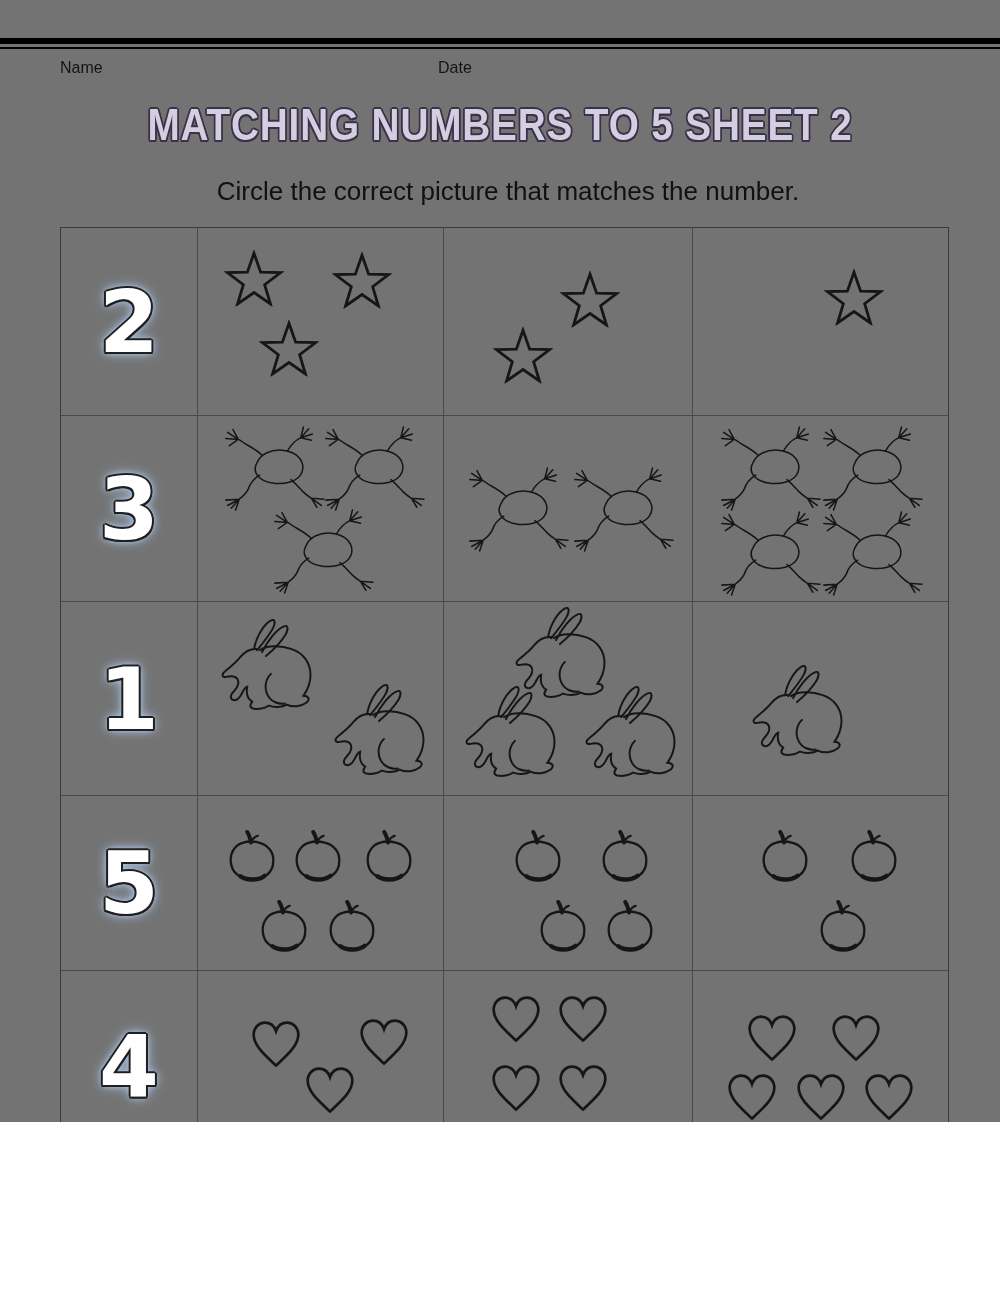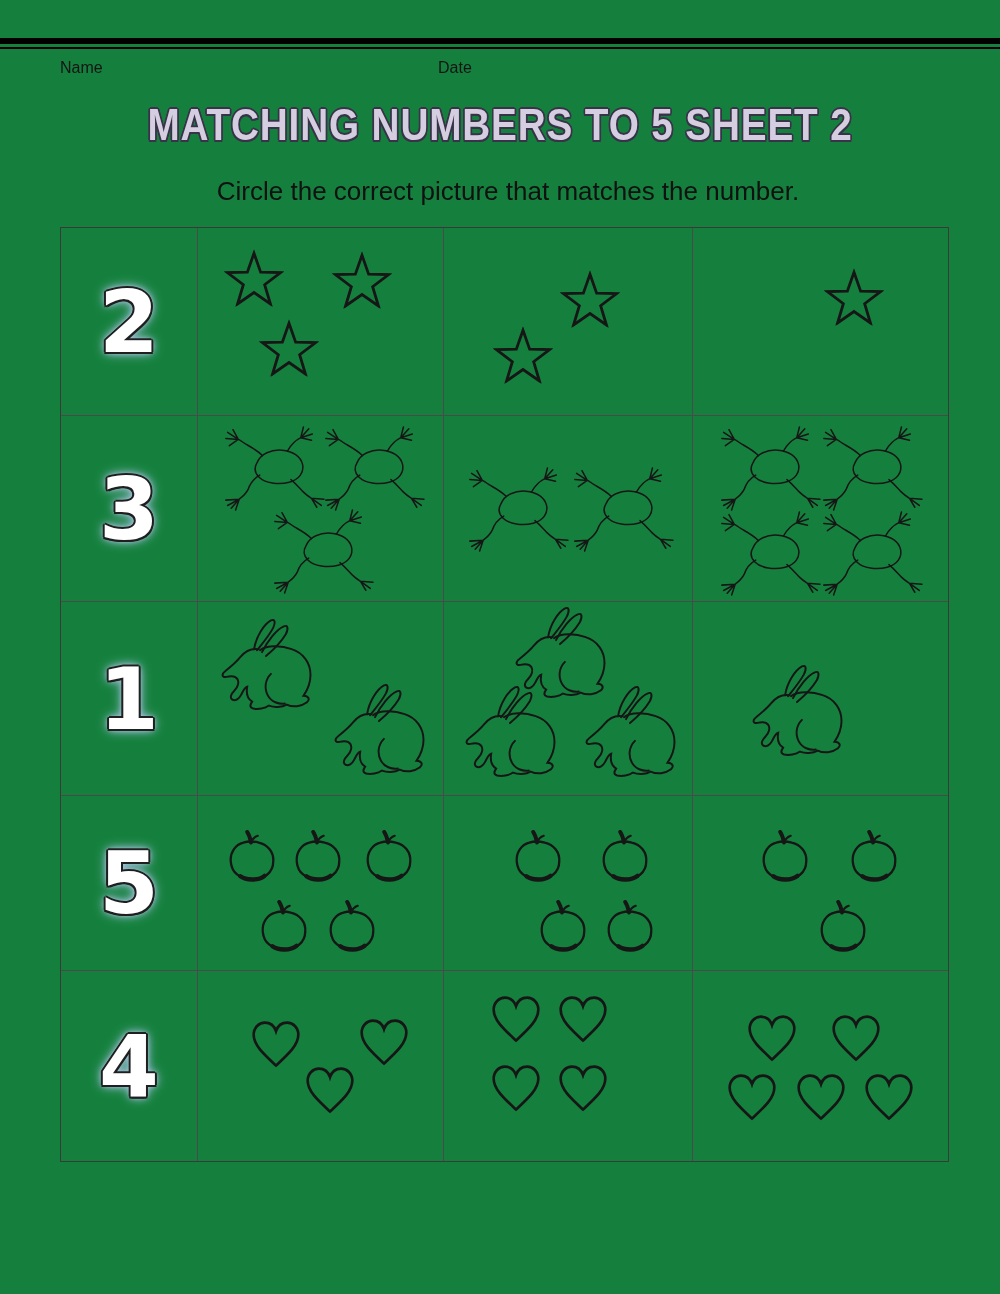--- a/index.html
+++ b/index.html
@@ -1,18 +1,18 @@
 <!DOCTYPE html>
 <html style="--title-fill: #d5cee1; --title-outline: #39334a; --number-fill: #ffffff; --number-outline: #1f1f1f; --number-glow: #a9c4e4; --table-border: #4a4a4a; --ink: #111111;"><head>
 <meta charset="utf-8">
 <title>Matching Numbers Worksheet</title>
 <style>
   html,body{margin:0;padding:0;background:#fff;}
   .page{
-    position:relative;width:1000px;height:1294px;background:#15803d;
+    position:relative;width:1000px;height:1122px;background:#737373;
     font-family:"Liberation Sans",sans-serif;overflow:hidden;
   }
   .rule-thick{position:absolute;top:38px;left:0;width:1000px;height:6px;background:#000;}
   .rule-thin{position:absolute;top:47px;left:0;width:1000px;height:2px;background:#000;}
   .meta-label{position:absolute;top:59px;font-size:16px;color:#141414;}
   .meta-name{left:60px;}
   .meta-date{left:410px;margin-left:28px;}
   .title{
     position:absolute;top:101px;left:0;width:1000px;text-align:center;
     font-size:45px;font-weight:bold;letter-spacing:1px;line-height:1.05;

